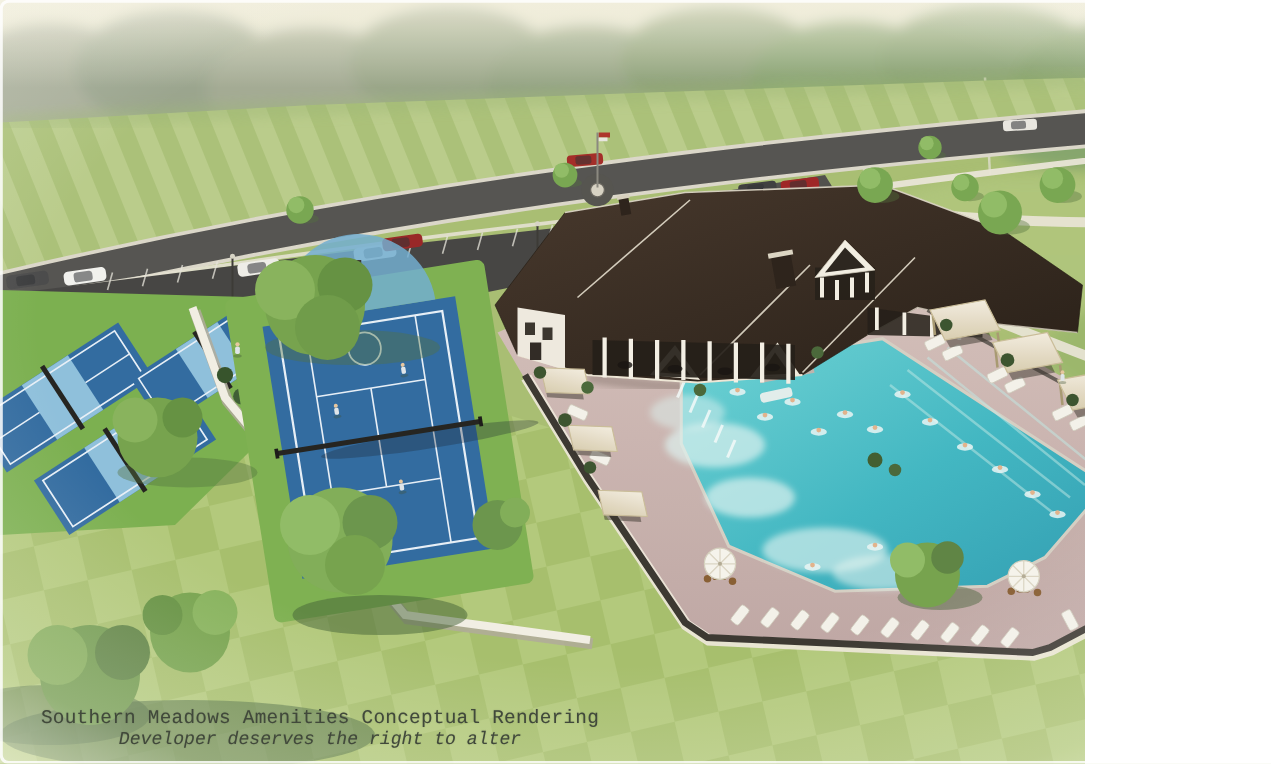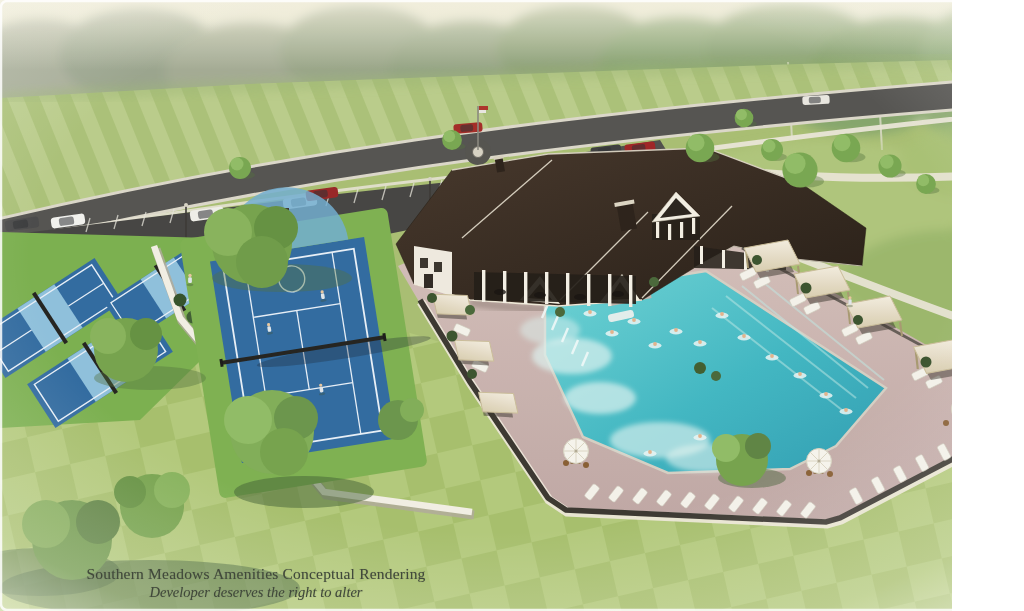--- a/index.html
+++ b/index.html
@@ -1,17 +1,17 @@
 <!DOCTYPE html>
 <html><head>
 <meta charset="utf-8">
 <style>
   html,body{margin:0;padding:0;background:#ffffff;}
-  #stage{position:relative;width:952px;height:611px;overflow:hidden;background:#a8bf6e;
-         font-family:Liberation Serif, serif;}
+  #stage{position:relative;width:868px;height:611px;overflow:hidden;background:#a8bf6e;
+         font-family:Liberation Mono, monospace;}
   #scene-svg{position:absolute;left:0;top:0;filter:saturate(.95) contrast(.97) brightness(1.01);}
   .caption{position:absolute;left:0;top:565px;width:512px;text-align:center;
            color:#41493b;line-height:18px;pointer-events:none;}
   .caption .l1{font-size:15.5px;letter-spacing:.2px;font-weight:500;
                text-shadow:0 0 1px rgba(65,73,59,.35);}
   .caption .l2{font-size:14.5px;font-style:italic;text-shadow:0 0 1px rgba(65,73,59,.3);}
 </style>
 </head>
 <body>
 

